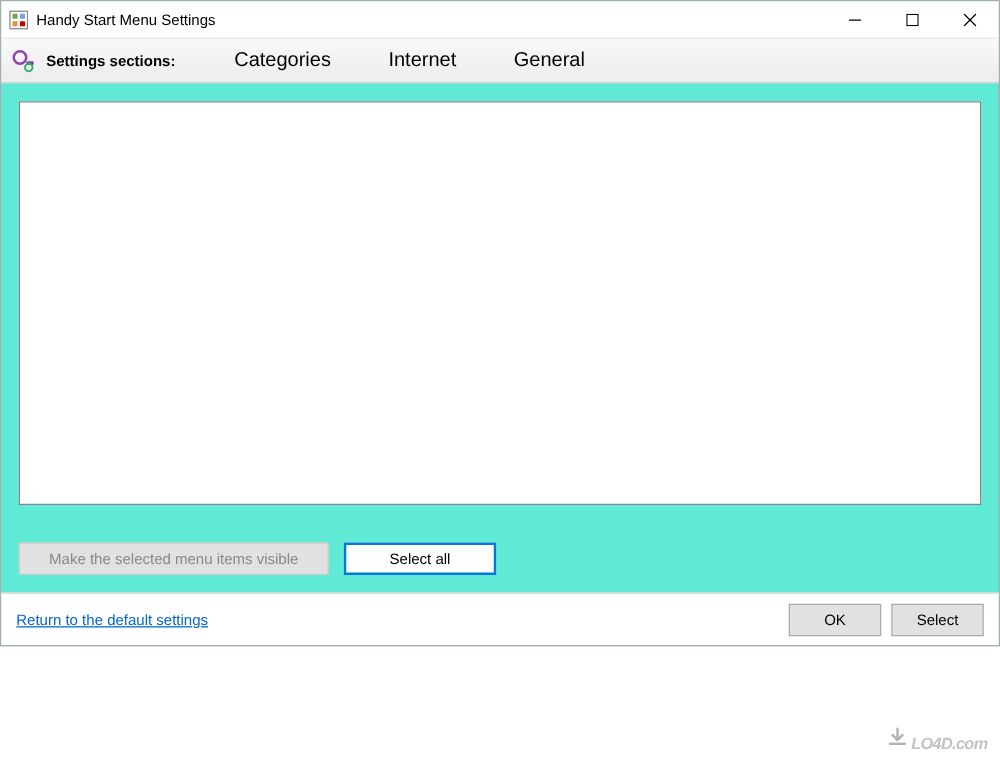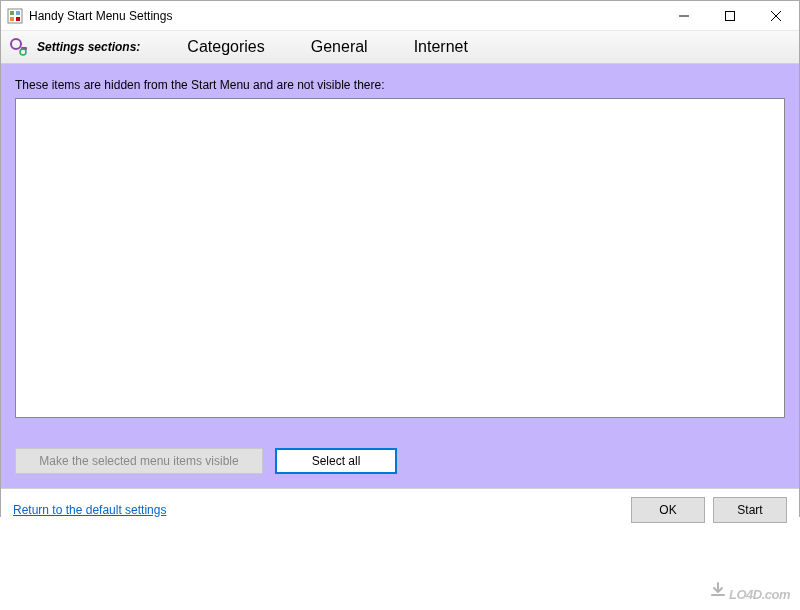--- a/index.html
+++ b/index.html
@@ -12,21 +12,21 @@
       width: 800px;
       height: 610px;
       background: #fff;
       overflow: hidden;
       position: relative;
     }
     .window {
       width: 800px;
       height: 517px;
       border: 1px solid #aaa;
-      background: #c4b5fd;
+      background: #5eead4;
       display: flex;
       flex-direction: column;
     }
     .titlebar {
       height: 30px;
       background: #fff;
       display: flex;
       align-items: center;
       padding-left: 6px;
       border-bottom: 1px solid #e8e8e8;
@@ -70,21 +70,20 @@
       margin-right: 8px;
       display: inline-flex;
       align-items: center;
       justify-content: center;
     }
     .sections-label {
       font-size: 12px;
       font-weight: bold;
       color: #000;
       margin-right: 24px;
-      font-style: italic;
     }
     .tab {
       font-size: 16px;
       color: #000;
       padding: 6px 22px;
       cursor: pointer;
       border: 1px solid transparent;
     }
     .tab.active {
       background: #cce8ff;
@@ -219,38 +218,37 @@
   <div class="toolbar">
     <span class="toolbar-icon">
       <svg width="20" height="20" viewBox="0 0 20 20">
         <circle cx="7" cy="7" r="5" fill="none" stroke="#8e44ad" stroke-width="2"></circle>
         <rect x="12" y="10" width="6" height="3" rx="1" fill="#8e44ad"></rect>
         <circle cx="14" cy="15" r="3" fill="none" stroke="#27ae60" stroke-width="1.5"></circle>
       </svg>
     </span>
     <span class="sections-label">Settings sections:</span>
     <div class="tab">Categories</div>
+    <div class="tab">Internet</div>
     <div class="tab">General</div>
-    <div class="tab">Internet</div>
   </div>
 
   <div class="content">
-    <div class="description">These items are hidden from the Start Menu and are not visible there:</div>
     <div class="listbox"></div>
     <div class="action-row">
       <button class="btn wide disabled" disabled="">Make the selected menu items visible</button>
       <button class="btn primary selectall">Select all</button>
     </div>
   </div>
 
   <div class="footer">
     <a class="footer-link">Return to the default settings</a>
     <div class="footer-spacer"></div>
     <button class="btn">OK</button>
-    <button class="btn">Start</button>
+    <button class="btn">Select</button>
   </div>
 
 </div>
 
 <div class="watermark">
   <span class="dl">
     <svg width="18" height="18" viewBox="0 0 18 18" style="vertical-align:middle;margin-right:2px;">
       <path d="M9 2 L9 10 M5 7 L9 11 L13 7" stroke="rgba(120,120,120,0.55)" stroke-width="2" fill="none" stroke-linecap="round" stroke-linejoin="round"></path>
       <line x1="3" y1="14" x2="15" y2="14" stroke="rgba(120,120,120,0.55)" stroke-width="2" stroke-linecap="round"></line>
     </svg>

